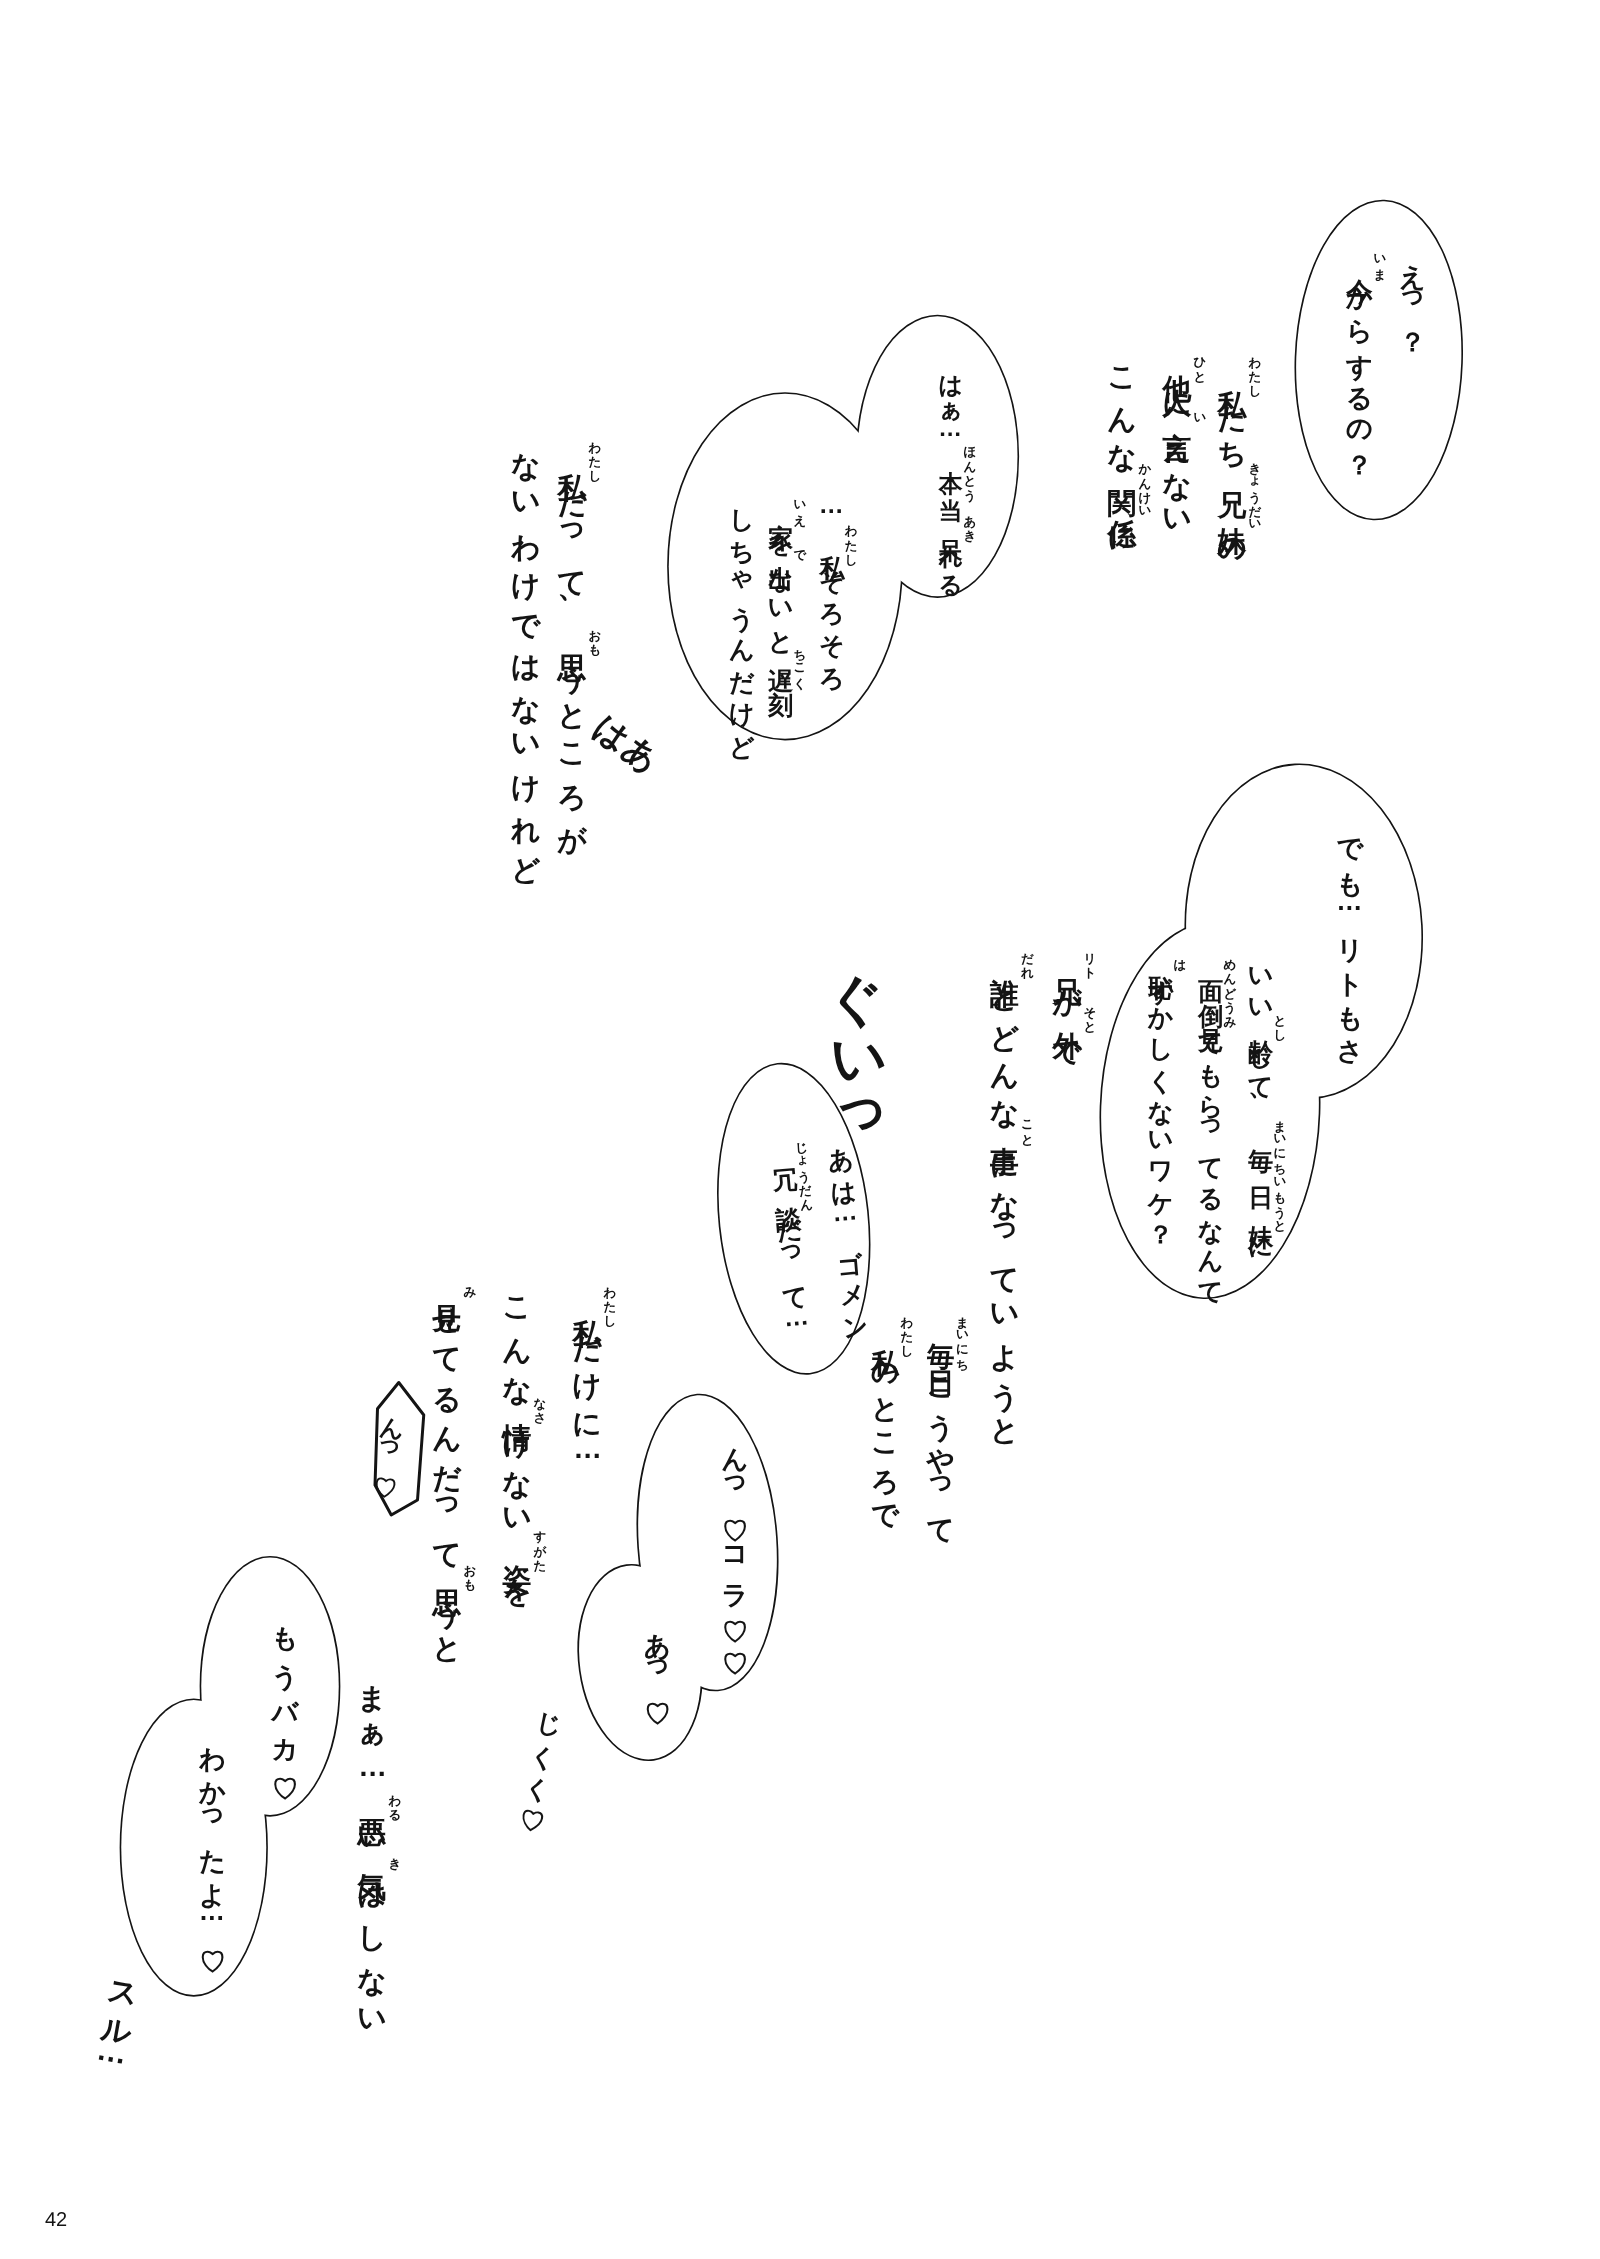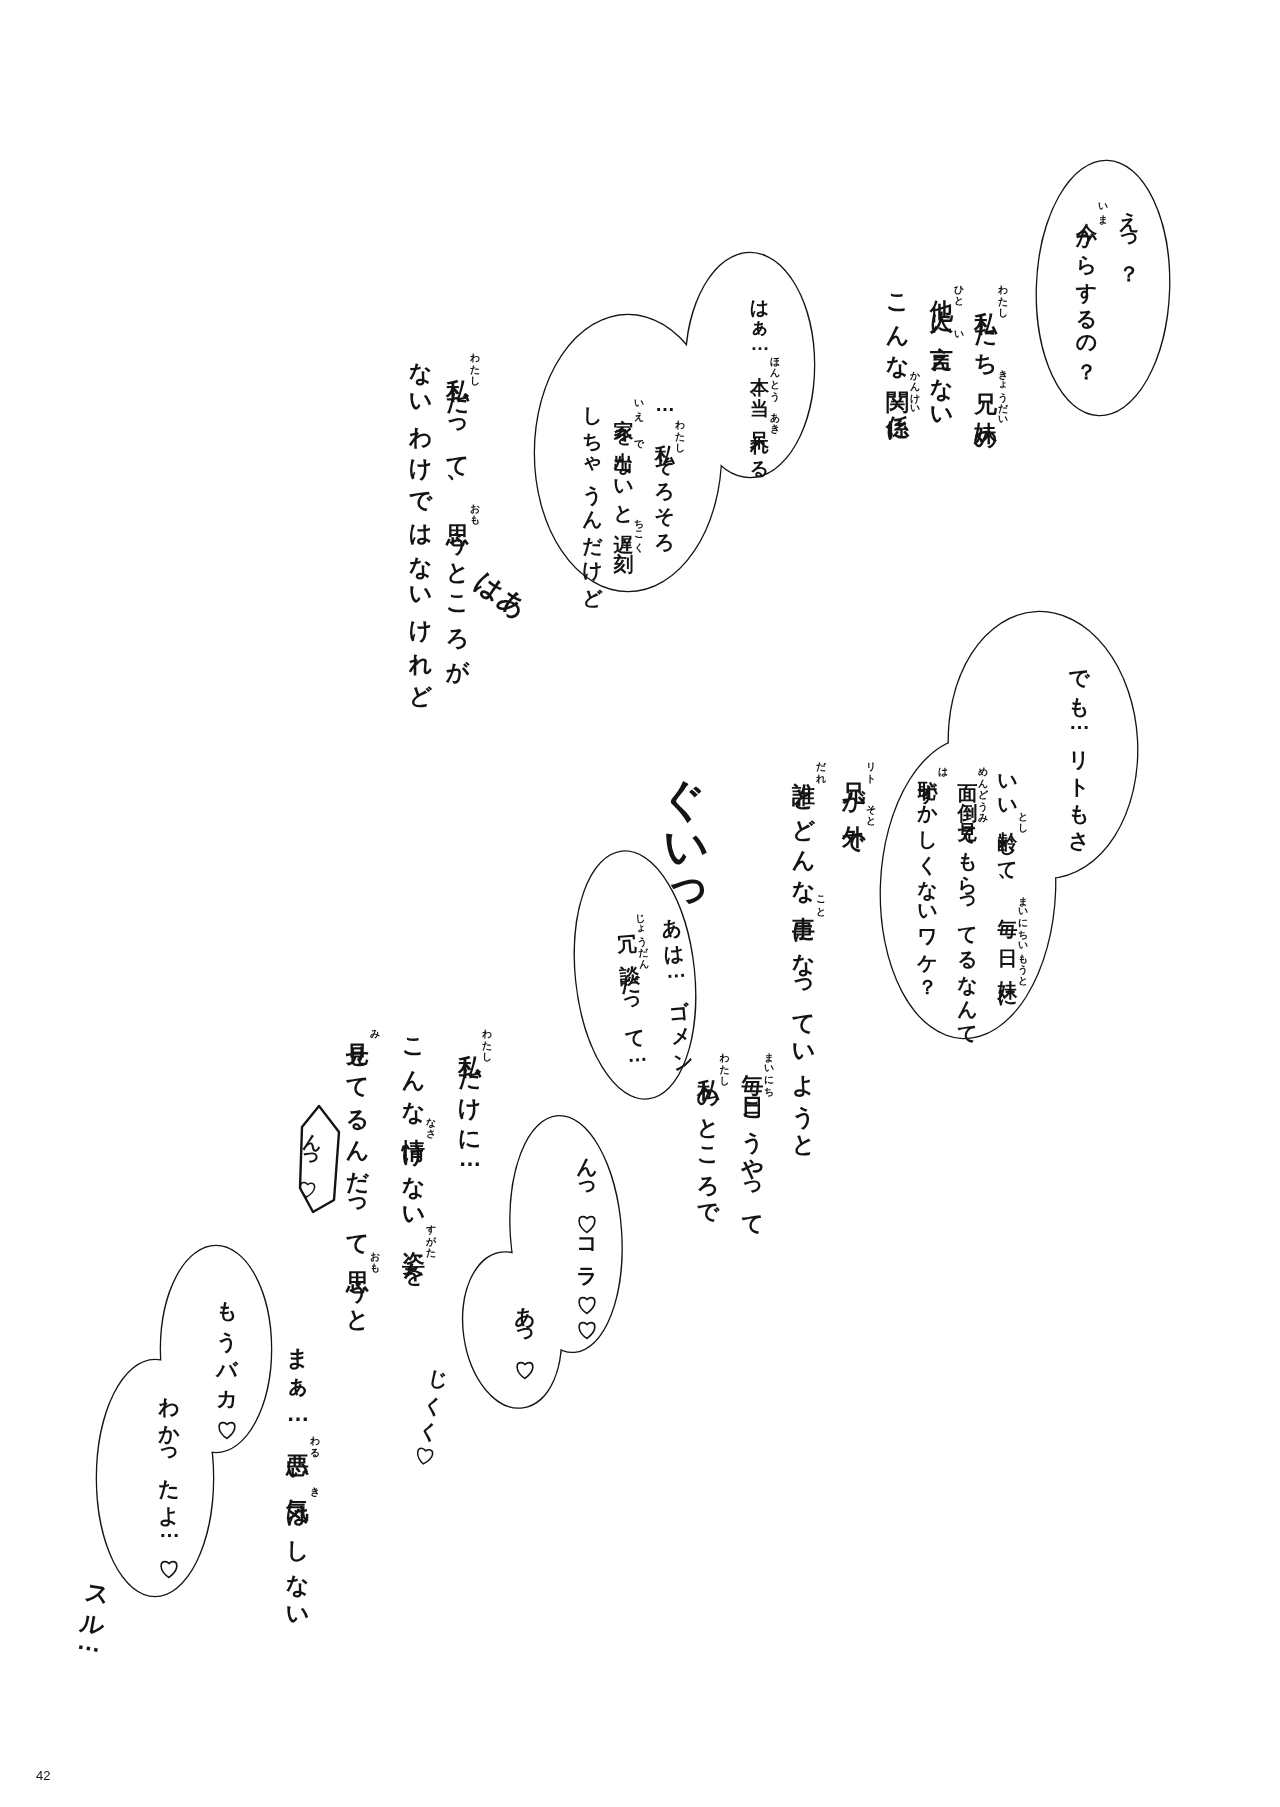--- a/index.html
+++ b/index.html
@@ -38,21 +38,21 @@
   #t-b11a{right:1042px;top:1286px;font-size:21px;letter-spacing:6px;}
   #t-b11b{right:1100px;top:1383px;font-size:21px;letter-spacing:3px;}
   #t-n6 {right:960px; top:1331px;font-size:23px;letter-spacing:8px;}
   
   #sfx-haa {left:486px;top:568px;font-size:27px;letter-spacing:1px;
             writing-mode:horizontal-tb;transform:rotate(36deg);transform-origin:top left;}
   #sfx-gui {left:664px;top:748px;font-size:44px;letter-spacing:6px;transform:rotate(-3deg);}
   #sfx-n   {left:302px;top:1120px;font-size:19px;letter-spacing:2px;transform:rotate(6deg);}
   #sfx-juku{left:424px;top:1356px;font-size:20px;letter-spacing:3px;transform:rotate(10deg);}
   #sfx-suru{left:82px; top:1570px;font-size:24px;letter-spacing:2px;transform:rotate(10deg);}
-  #page-num{position:absolute;left:36px;top:1768px;font-size:13px;font-weight:400;}
+  #page-num{position:absolute;left:36px;top:1768px;font-size:16px;font-weight:400;}
 </style>
 </head>
 <body>
 
 <div id="page">
 
   <svg class="bubble" style="left:1028px;top:152px" width="150" height="272" viewBox="0 0 150 272">
     <ellipse cx="75" cy="136" rx="66" ry="127" fill="none" stroke="#141414" stroke-width="2.6" transform="rotate(2 75 136)"></ellipse>
     <ellipse cx="75" cy="136" rx="66" ry="127" fill="#ffffff" transform="rotate(2 75 136)"></ellipse>
   </svg>

